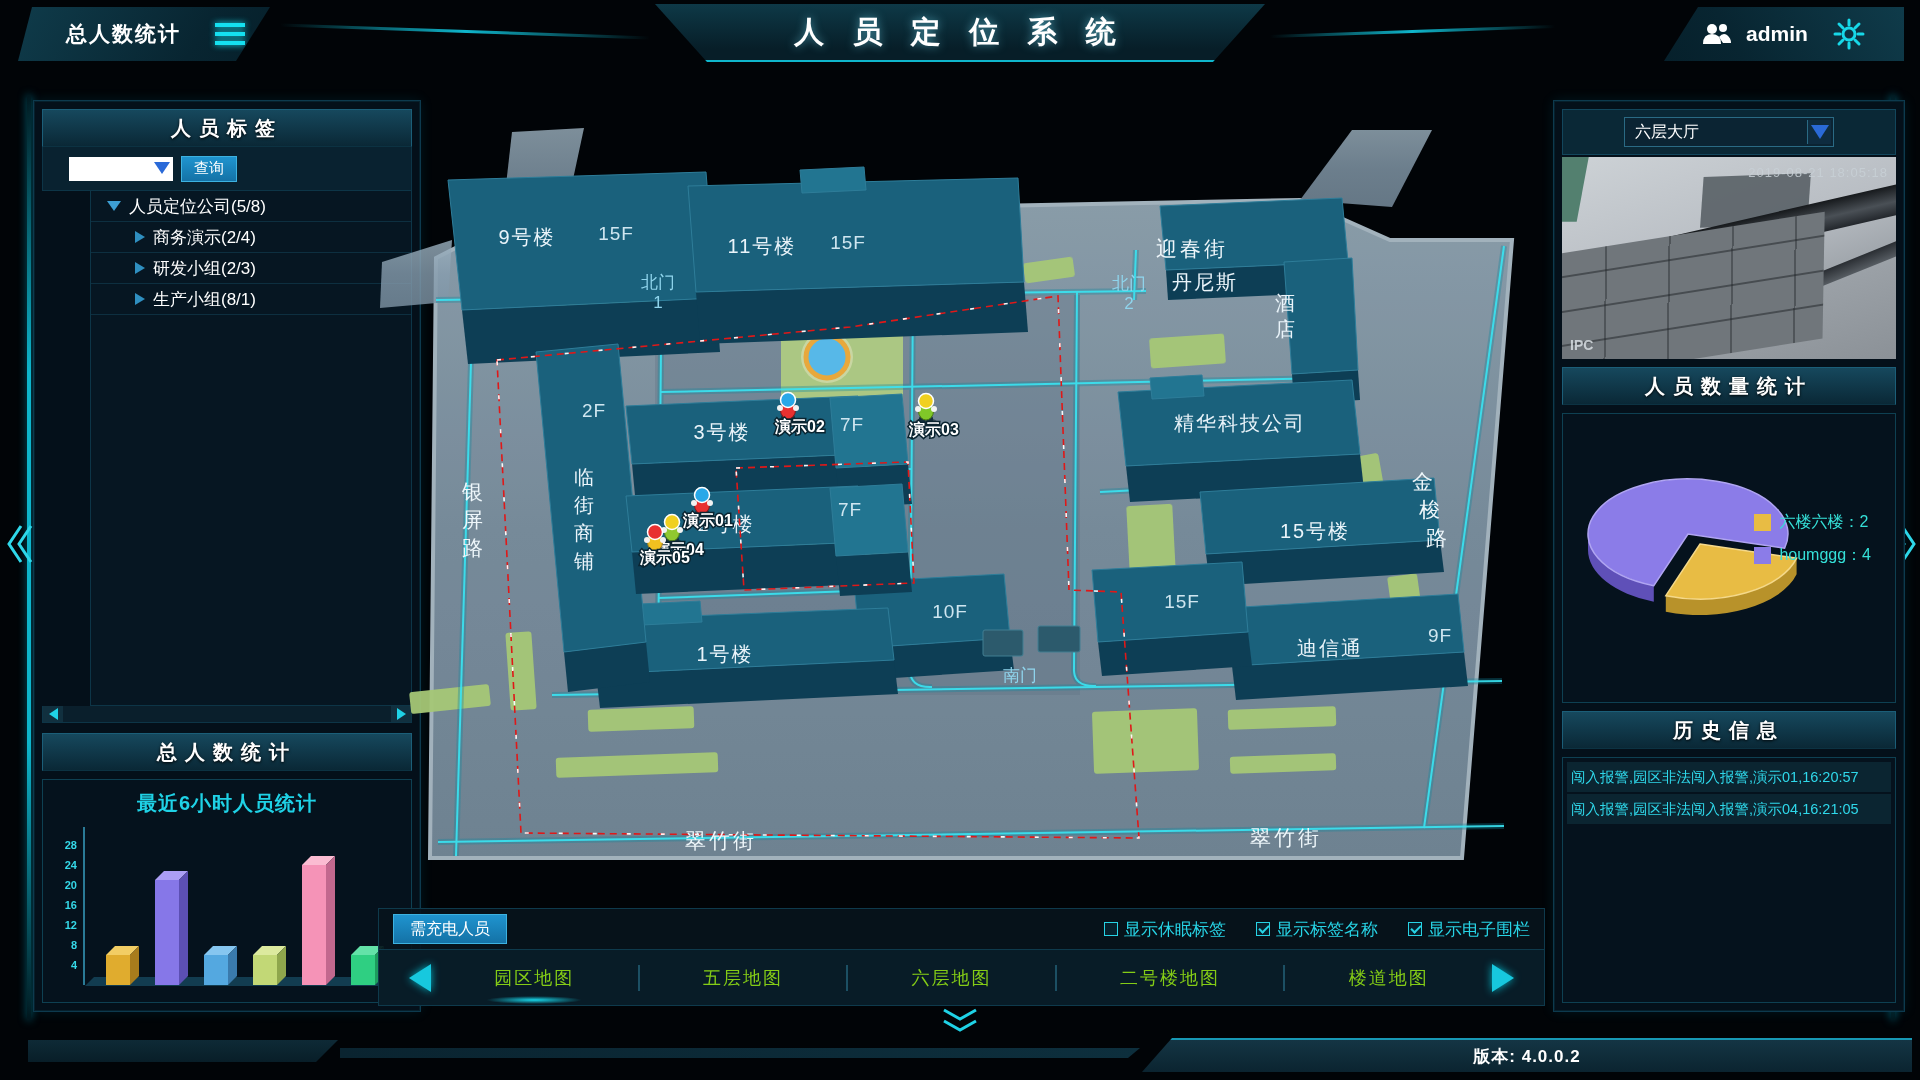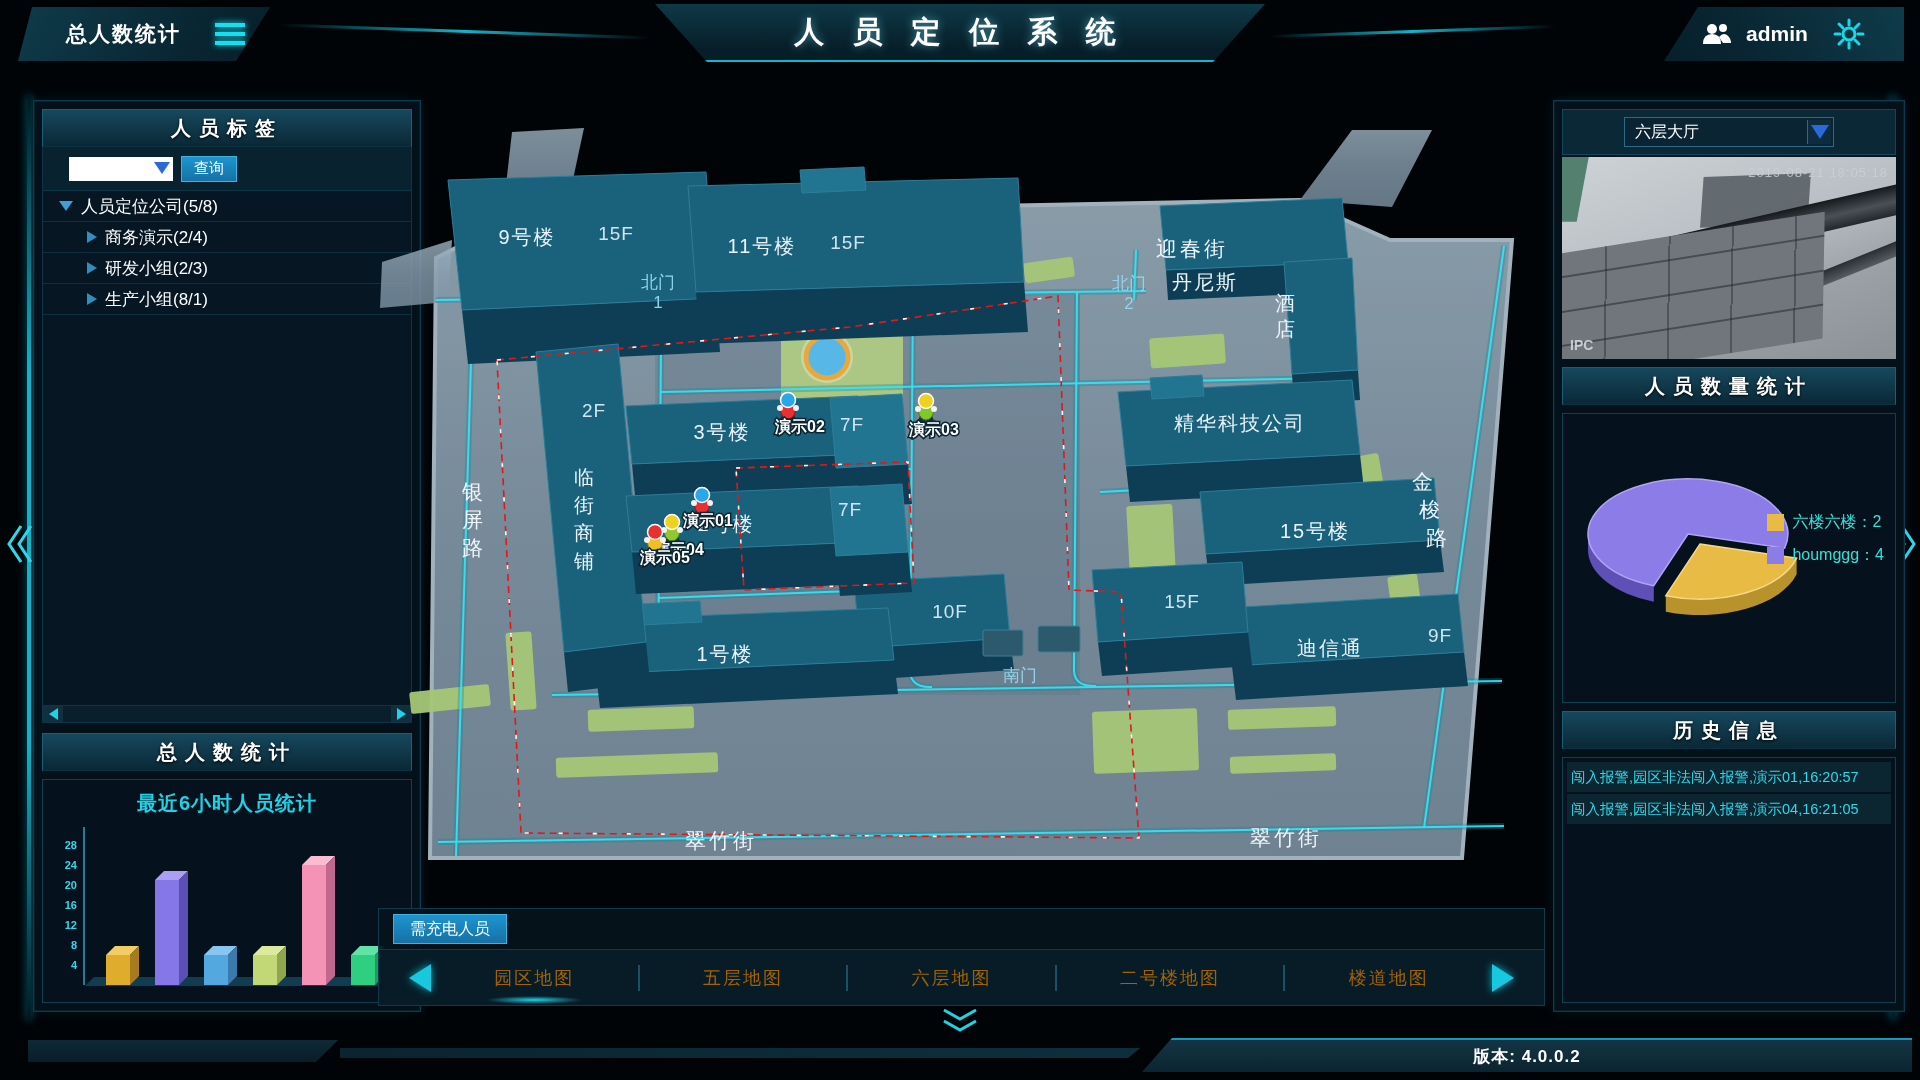--- a/index.html
+++ b/index.html
@@ -48,21 +48,21 @@
 
   
   .left-col{left:33px;width:388px;}
   .search-row{flex:0 0 44px;background:#092230;border:1px solid #0d3547;border-top:none;
     display:flex;align-items:center;padding-left:26px;gap:8px;}
   .combo{width:104px;height:24px;background:#fff;position:relative;cursor:pointer;}
   .combo .tri{position:absolute;right:3px;top:5px;width:0;height:0;
     border-left:8px solid transparent;border-right:8px solid transparent;border-top:12px solid #2a6ad8;}
   .btn-blue{height:26px;padding:0 12px;background:linear-gradient(180deg,#1f94cf,#1472a6);
     border:1px solid #3db2e0;color:#fff;font-size:15px;display:flex;align-items:center;cursor:pointer;}
-  .tree{flex:1 1 auto;background:#061622;border:1px solid #0d3547;border-top:none;overflow:hidden;}
+  .tree{flex:1 1 auto;background:#061622;border:1px solid #0d3547;border-top:none;overflow:hidden;margin-left:48px;}
   .tree-row{height:31px;display:flex;align-items:center;gap:8px;border-bottom:1px solid #0d2f40;
     color:#fff;font-size:17px;cursor:pointer;}
   .tw{width:0;height:0;flex:0 0 auto;}
   .tw.down{border-left:7px solid transparent;border-right:7px solid transparent;border-top:10px solid #3d9fd4;}
   .tw.right{border-top:6px solid transparent;border-bottom:6px solid transparent;border-left:10px solid #2f8fc0;}
   .hscroll{flex:0 0 17px;display:flex;background:#071826;border:1px solid #0d3547;border-top:none;}
   .hs-btn{width:20px;background:#11303f;display:flex;align-items:center;justify-content:center;cursor:pointer;}
   .hs-tri-l{width:0;height:0;border-top:6px solid transparent;border-bottom:6px solid transparent;border-right:9px solid #1fd2e6;}
   .hs-tri-r{width:0;height:0;border-top:6px solid transparent;border-bottom:6px solid transparent;border-left:9px solid #1fd2e6;}
   .hs-track{flex:1;background:#0a1f2c;}
@@ -107,21 +107,21 @@
   .bb-checks{margin-left:auto;display:flex;gap:30px;}
   .cb{display:flex;align-items:center;gap:6px;color:#27d3e5;font-size:17px;cursor:pointer;}
   .cb .box{position:relative;width:14px;height:14px;border:1px solid #27d3e5;background:#06202c;}
   .cb .box.checked::after{content:"";position:absolute;left:2px;top:2px;width:8px;height:4px;
     border-left:2px solid #27d3e5;border-bottom:2px solid #27d3e5;transform:rotate(-45deg);}
   .bb-tabs{flex:1;border-top:1px solid #0e3a4c;display:flex;align-items:center;padding:0 30px;background:#081c27;}
   .tab-arrow{width:0;height:0;cursor:pointer;filter:drop-shadow(0 0 4px rgba(0,220,240,.8));}
   .ta-l{border-top:14px solid transparent;border-bottom:14px solid transparent;border-right:22px solid #17c8de;}
   .ta-r{border-top:14px solid transparent;border-bottom:14px solid transparent;border-left:22px solid #17c8de;}
   .tabs-center{flex:1;display:flex;justify-content:space-evenly;align-items:center;}
-  .tab{position:relative;color:#a16207;font-size:18px;letter-spacing:2px;cursor:pointer;padding:6px 4px;}
+  .tab{position:relative;color:#84cc16;font-size:18px;letter-spacing:2px;cursor:pointer;padding:6px 4px;}
   .tab .glow{position:absolute;left:50%;bottom:-8px;width:96px;height:8px;transform:translateX(-50%);
     background:radial-gradient(ellipse at center,rgba(24,224,244,.95),rgba(24,224,244,0) 70%);}
   .tab-sep{width:2px;height:26px;background:#1c5064;}
   .chev-down{position:absolute;left:938px;top:1008px;z-index:5;cursor:pointer;}
 
   
   .right-col{left:1553px;width:352px;}
   .cam-hdr{flex:0 0 46px;background:#0a2836;border:1px solid #12465c;display:flex;align-items:center;justify-content:center;}
   .cam-select{width:210px;height:30px;background:#0b2433;border:1px solid #2a6a84;position:relative;
     color:#fff;font-size:16px;display:flex;align-items:center;padding-left:10px;cursor:pointer;}
@@ -140,21 +140,21 @@
   .cam-wall{position:absolute;left:-6%;bottom:-12%;width:85%;height:62%;
     background:#70767b;transform:rotate(-9deg) skewX(-10deg);transform-origin:bottom left;
     background-image:repeating-linear-gradient(0deg,transparent 0 32px,rgba(30,34,38,.5) 32px 34px),
       repeating-linear-gradient(90deg,transparent 0 62px,rgba(30,34,38,.4) 62px 64px);}
   .cam-green{position:absolute;left:0;top:0;width:8%;height:32%;background:#53806f;
     clip-path:polygon(0 0,100% 0,55% 100%,0 100%);}
   .cam-ts{position:absolute;right:8px;top:8px;color:rgba(200,208,214,.85);font-size:13px;letter-spacing:1px;}
   .cam-ipc{position:absolute;left:8px;bottom:6px;color:rgba(230,236,240,.75);font-size:14px;font-weight:bold;}
   .count-hdr{margin-top:8px;}
   .pie-box{margin-top:8px;flex:0 0 288px;background:#05121d;border:1px solid #0e4052;position:relative;}
-  .pie-legend{position:absolute;right:11px;top:98px;display:flex;flex-direction:column;gap:12px;}
+  .pie-legend{position:absolute;right:24px;top:98px;display:flex;flex-direction:column;gap:12px;}
   .leg-item{display:flex;align-items:center;gap:8px;}
   .leg-sw{width:17px;height:17px;flex:0 0 17px;}
   .leg-tx{color:#35e0d8;font-size:16px;}
   .hist-hdr{margin-top:8px;}
   .hist-box{margin-top:8px;flex:1;background:#05121d;border:1px solid #0e4052;display:flex;flex-direction:column;padding:4px;}
   .hist-row{flex:0 0 32px;display:flex;align-items:center;background:#0b2531;border-bottom:2px solid #05121d;
     color:#2fd8ea;font-size:14.5px;white-space:nowrap;overflow:hidden;padding:0 4px;cursor:pointer;}
 
   
   .ftr-left{position:absolute;left:28px;bottom:18px;width:310px;height:22px;
@@ -503,20 +503,34 @@
             <div class="bar3d" style="height: 120px; --m: #f593b7; --t: #fbbcd2; --s: #c2688e;"></div>
             <div class="bar3d" style="height: 30px; --m: #2fcf82; --t: #63e2a8; --s: #1d9c5e;"></div>
           </div>
       </div>
     </div>
   </div>
 
   <div class="bottom-bar">
     <div class="bb-row1">
       <button class="btn-charge">需充电人员</button>
+      <div class="bb-checks">
+          <span class="cb">
+            <span class="box"></span>
+            <span>显示休眠标签</span>
+          </span>
+          <span class="cb">
+            <span class="box checked"></span>
+            <span>显示标签名称</span>
+          </span>
+          <span class="cb">
+            <span class="box checked"></span>
+            <span>显示电子围栏</span>
+          </span>
+        </div>
     </div>
     <div class="bb-tabs">
       <span class="tab-arrow ta-l"></span>
       <div class="tabs-center">
           <span class="tab">园区地图<div class="glow"></div></span>
           <span class="tab-sep"></span>
           <span class="tab">五层地图</span>
           <span class="tab-sep"></span>
           <span class="tab">六层地图</span>
           <span class="tab-sep"></span>

